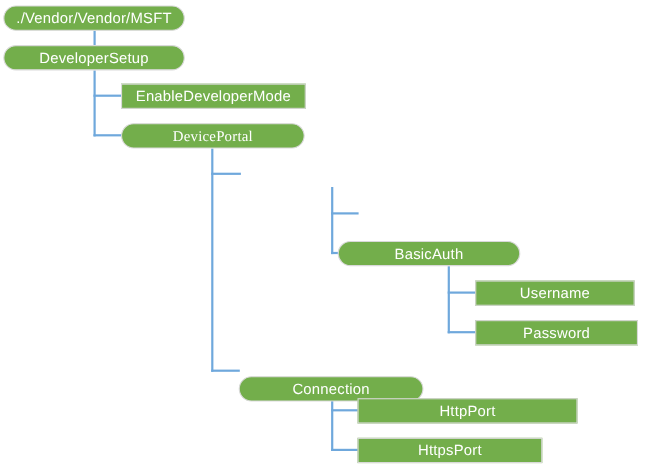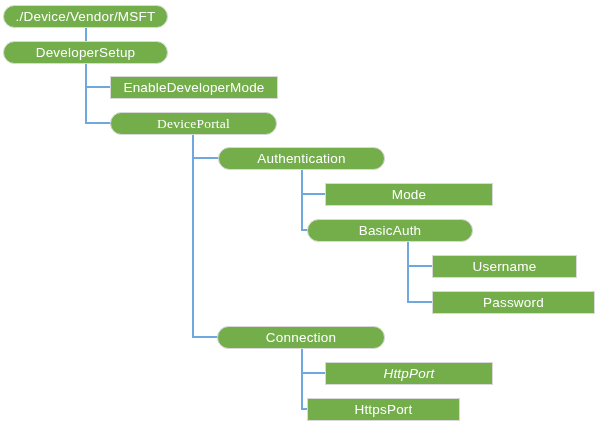--- a/index.html
+++ b/index.html
@@ -51,26 +51,24 @@
   <div class="v-line" style="left:301px; top:170px; height:61px;"></div>
   <div class="h-line" style="left:301px; top:193px; width:25px;"></div>
   <div class="h-line" style="left:301px; top:229px; width:24px;"></div>
   <div class="v-line" style="left:407px; top:242px; height:61px;"></div>
   <div class="h-line" style="left:407px; top:265px; width:26px;"></div>
   <div class="h-line" style="left:407px; top:301px; width:26px;"></div>
   <div class="v-line" style="left:301px; top:349px; height:61px;"></div>
   <div class="h-line" style="left:301px; top:372px; width:25px;"></div>
   <div class="h-line" style="left:301px; top:408px; width:25px;"></div>
 
-  <div class="node pill" style="left:3px;   top:5px;   width:165px;">./Device/Vendor/MSFT</div>
+  <div class="node pill" style="left:3px;   top:5px;   width:165px;">./Vendor/Vendor/MSFT</div>
   <div class="node pill" style="left:3px;   top:41px;  width:165px;">DeveloperSetup</div>
   <div class="node rect" style="left:110px; top:76px;  width:168px;">EnableDeveloperMode</div>
   <div class="node pill" style="left:110px; top:112px; width:167px;font-family:Liberation Serif, serif;">DevicePortal</div>
-  <div class="node pill" style="left:218px; top:147px; width:167px;">Authentication</div>
-  <div class="node rect" style="left:325px; top:183px; width:168px;">Mode</div>
   <div class="node pill" style="left:307px; top:219px; width:166px;">BasicAuth</div>
   <div class="node rect" style="left:432px; top:255px; width:145px;">Username</div>
-  <div class="node rect" style="left:432px; top:291px; width:163px;">Password</div>
-  <div class="node pill" style="left:217px; top:326px; width:168px;">Connection</div>
-  <div class="node rect" style="left:325px; top:362px; width:168px;font-style:italic;">HttpPort</div>
-  <div class="node rect" style="left:307px; top:398px; width:153px;">HttpsPort</div>
+  <div class="node rect" style="left:432px; top:291px; width:148px;">Password</div>
+  <div class="node pill" style="left:217px; top:342px; width:168px;">Connection</div>
+  <div class="node rect" style="left:325px; top:362px; width:200px;">HttpPort</div>
+  <div class="node rect" style="left:325px; top:398px; width:168px;">HttpsPort</div>
 
 </div>
 
 </body></html>

